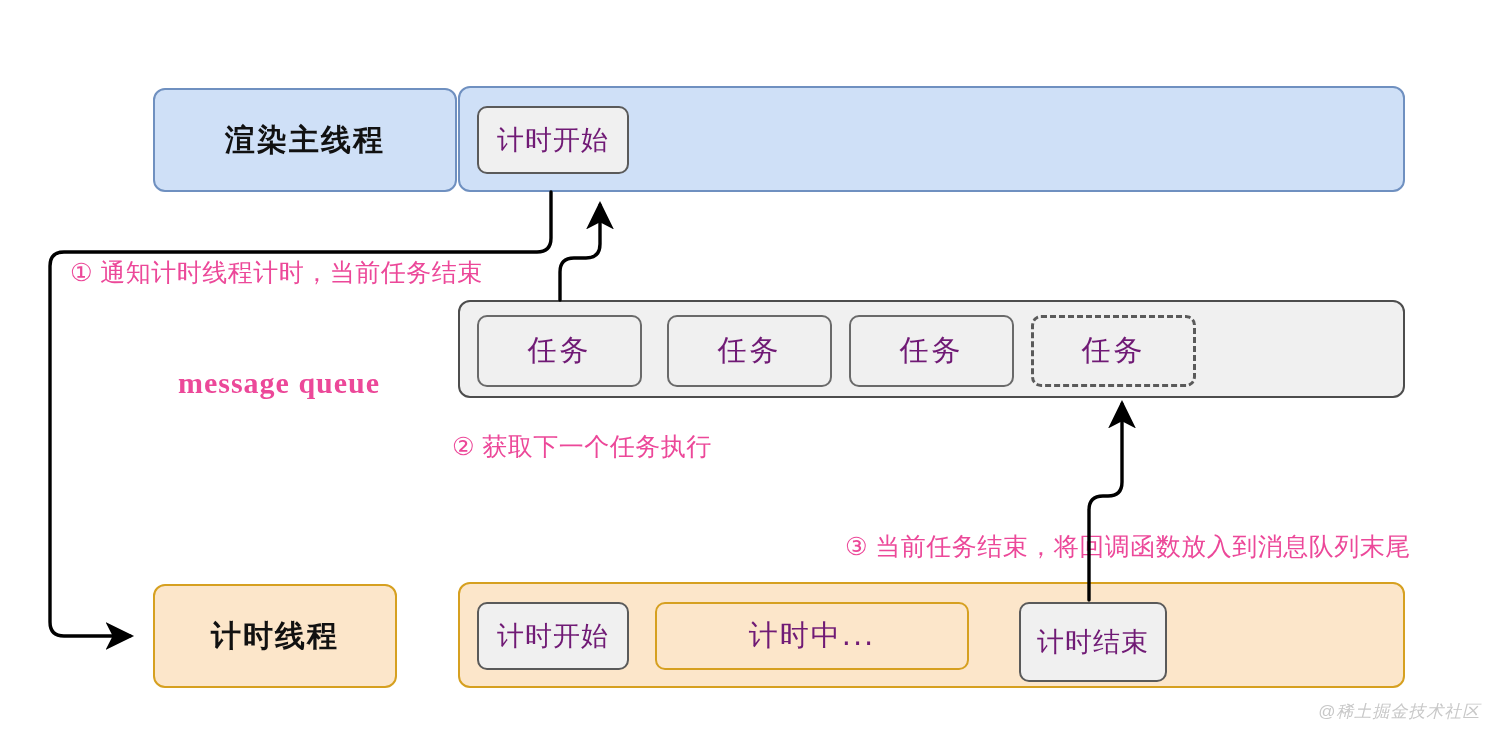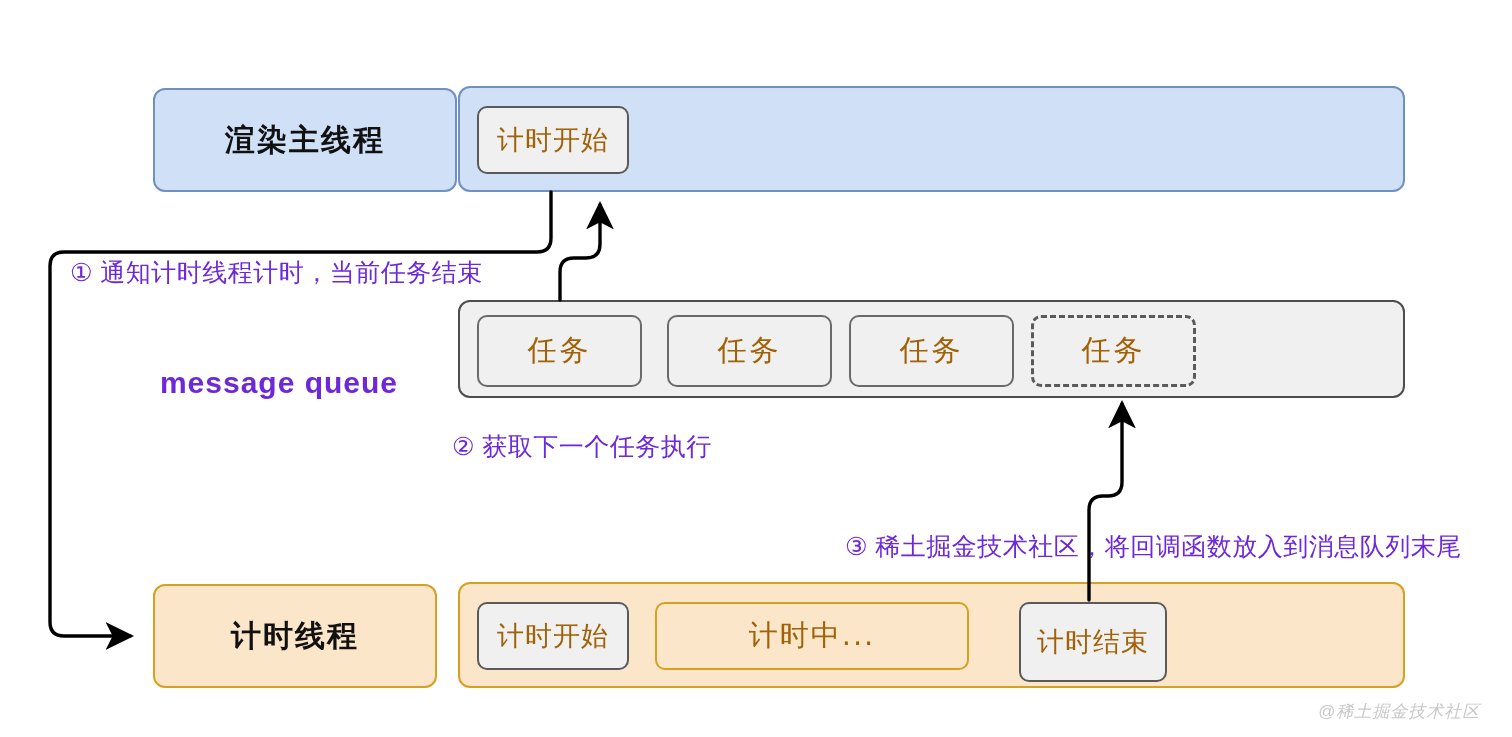--- a/index.html
+++ b/index.html
@@ -76,21 +76,21 @@
     position: absolute;
     box-sizing: border-box;
     display: flex;
     align-items: center;
     justify-content: center;
     border-radius: 10px;
     background: #f0f0f0;
     border: 2.5px solid #5a5a5a;
     font-size: 27px;
     letter-spacing: 1px;
-    color: #a16207;
+    color: #701a75;
   }
   .chip.task {
     border-color: #6a6a6a;
     font-size: 29px;
     letter-spacing: 3px;
     align-items: center;
   }
   .chip.task-dashed {
     border-style: dashed;
     border-width: 3px;
@@ -102,30 +102,30 @@
     border-color: #d6a020;
     font-size: 29px;
     letter-spacing: 2px;
     font-family: "DejaVu Sans", sans-serif;
   }
 
   
   .txt {
     position: absolute;
     white-space: nowrap;
-    color: #6d28d9;
+    color: #ec4899;
   }
   .queue-title {
     font-size: 31px;
     font-weight: 700;
     letter-spacing: 3px;
     text-align: center;
   }
   .queue-sub {
-    font-family: Liberation Sans, sans-serif;
+    font-family: Liberation Serif, serif;
     font-size: 30px;
     font-weight: 700;
     letter-spacing: 1px;
     text-align: center;
   }
   .annot {
     font-size: 25px;
     letter-spacing: 0.5px;
   }
   .watermark {
@@ -172,21 +172,21 @@
 
     <div class="chip task" style="left:389px; top:13px; width:165px; height:72px;">
       <span>任务</span>
     </div>
 
     <div class="chip task task-dashed" style="left:571px; top:13px; width:165px; height:72px;">
       <span>任务</span>
     </div>
   </div>
 
-  <div class="node label-box orange" style="left:153px; top:584px; width:284px; height:104px;">
+  <div class="node label-box orange" style="left:153px; top:584px; width:244px; height:104px;">
     <span>计时线程</span>
   </div>
 
   <div class="node lane orange" style="left:458px; top:582px; width:947px; height:106px;">
 
     <div class="chip" style="left:17px; top:18px; width:152px; height:68px;">
       <span>计时开始</span>
     </div>
 
     <div class="chip timing" style="left:195px; top:18px; width:314px; height:68px;">
@@ -195,21 +195,21 @@
 
     <div class="chip" style="left:559px; top:18px; width:148px; height:80px;">
       <span>计时结束</span>
     </div>
   </div>
 
   <div class="txt annot" style="left:70px; top:256px;">① 通知计时线程计时，当前任务结束</div>
 
   <div class="txt annot" style="left:452px; top:430px;">② 获取下一个任务执行</div>
 
-  <div class="txt annot" style="left:845px; top:530px;">③ 稀土掘金技术社区，将回调函数放入到消息队列末尾</div>
+  <div class="txt annot" style="left:845px; top:530px;">③ 当前任务结束，将回调函数放入到消息队列末尾</div>
 
   <div class="txt watermark" style="left:1318px; top:700px;">@稀土掘金技术社区</div>
 
   <svg class="arrows" viewBox="0 0 1512 737">
     <defs>
       <marker id="arrowhead" markerWidth="9" markerHeight="9" refX="7.2" refY="4.5" orient="auto" markerUnits="strokeWidth">
         <path d="M0,0.4 L8.4,4.5 L0,8.6 L2.1,4.5 Z" fill="#000000"></path>
       </marker>
     </defs>
 

